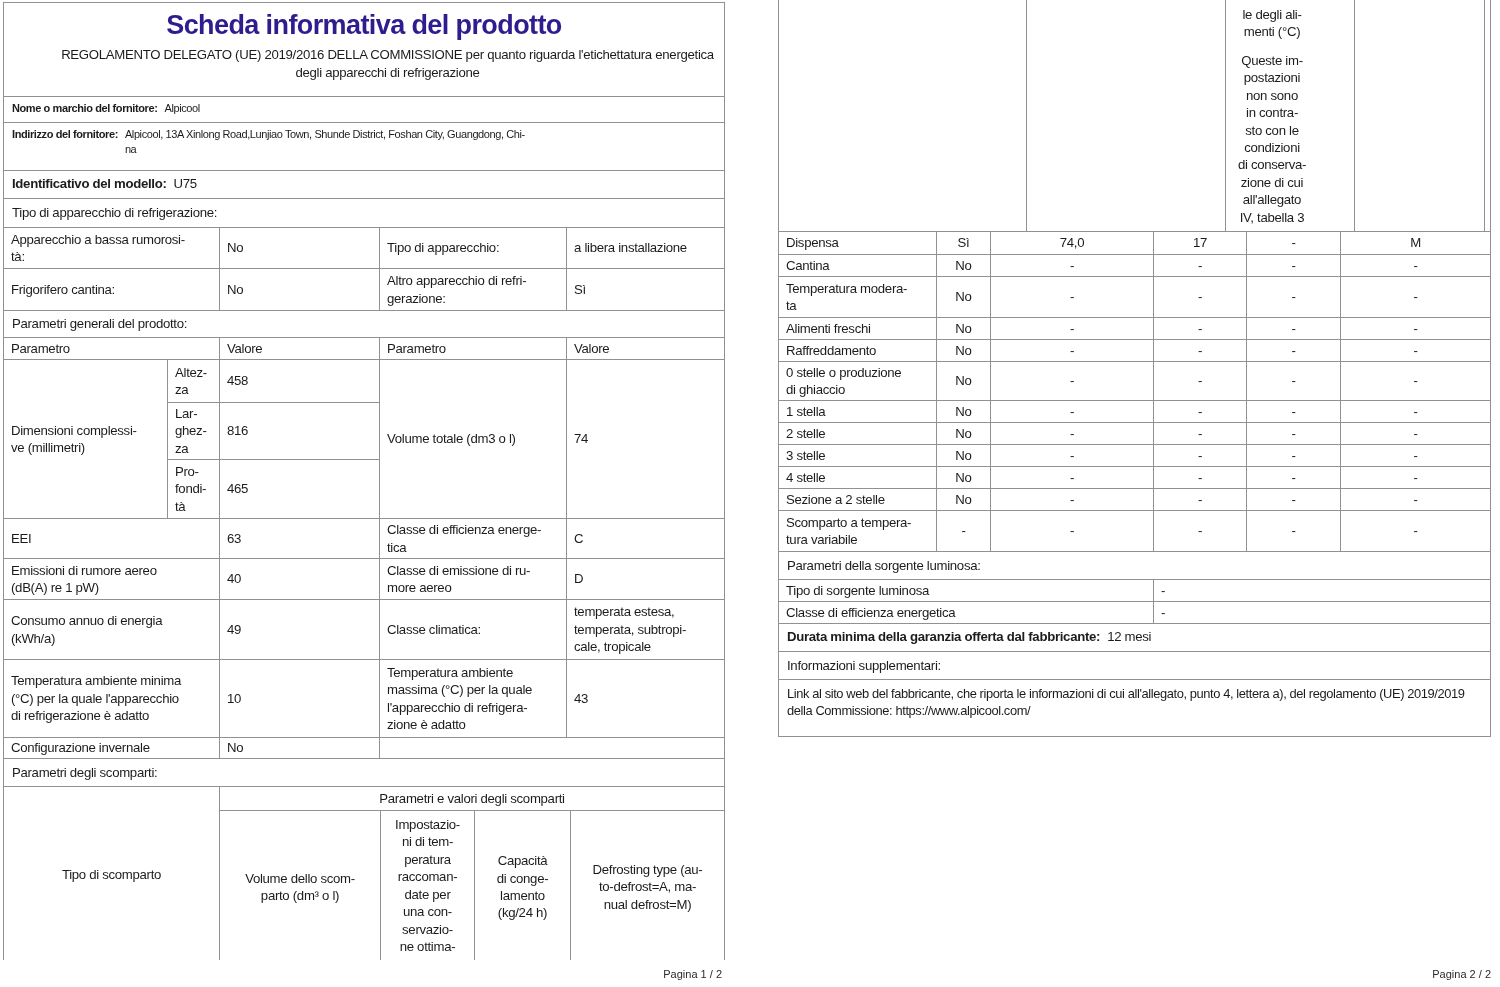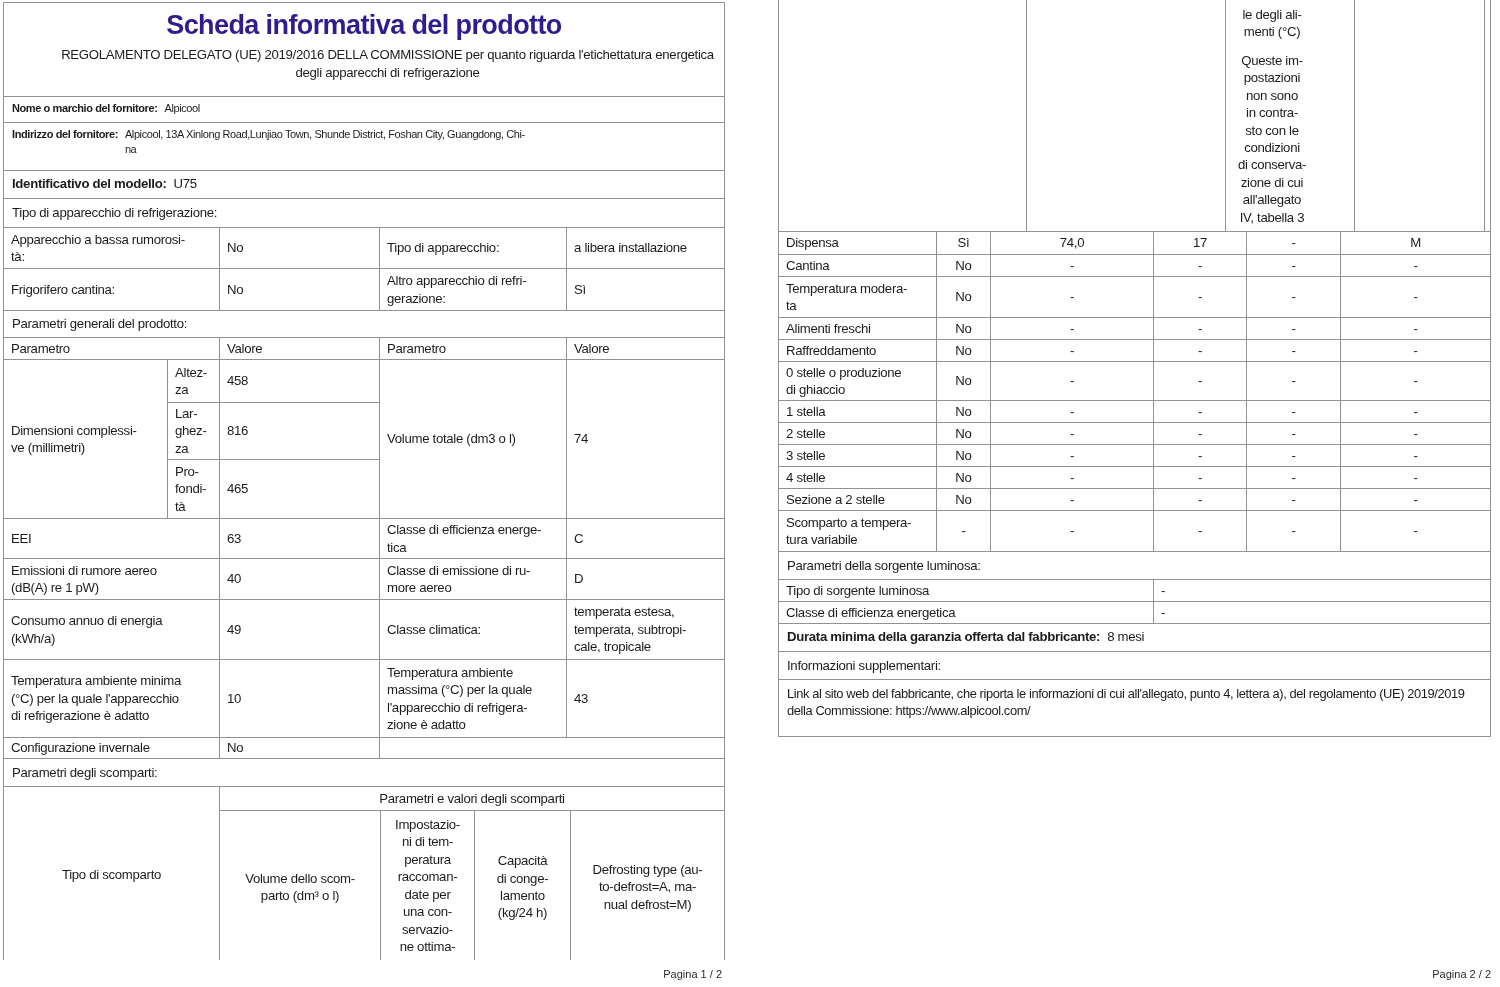--- a/index.html
+++ b/index.html
@@ -331,21 +331,21 @@
     <div class="c bl">-</div>
   </div>
 
   <div class="row g g2" style="height:22px">
     <div class="c">Classe di efficienza energetica</div>
     <div class="c bl">-</div>
   </div>
 
   <div class="row kv" style="height:28px">
     <span class="b">Durata minima della garanzia offerta dal fabbricante:</span>
-    <span class="v">8 mesi</span>
+    <span class="v">12 mesi</span>
   </div>
 
   <div class="row sec" style="height:28px">Informazioni supplementari:</div>
 
   <div class="row para" style="height:58px">
     <span>Link al sito web del fabbricante, che riporta le informazioni di cui all'allegato, punto 4, lettera a), del regolamento (UE) 2019/2019 della Commissione:  https://www.alpicool.com/</span>
   </div>
 
 </div>
 

